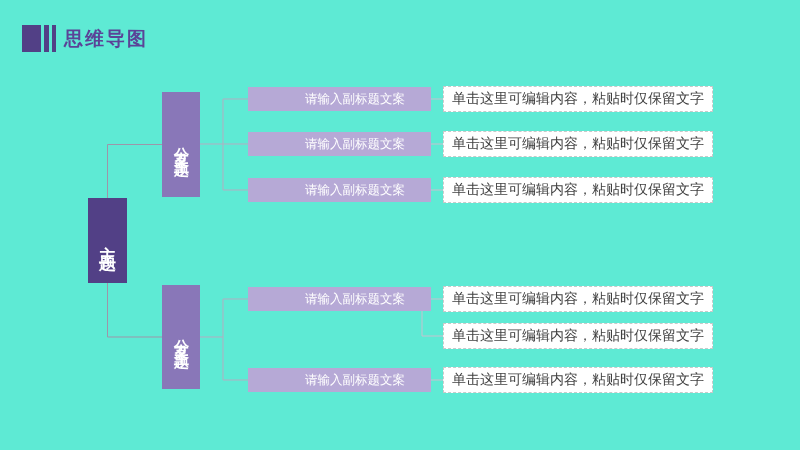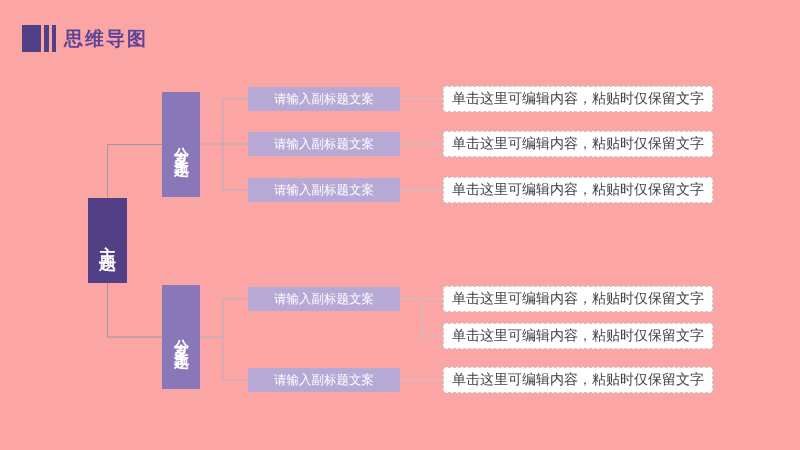--- a/index.html
+++ b/index.html
@@ -2,21 +2,21 @@
 <html><head>
 <meta charset="utf-8">
 <style>
   html, body { margin: 0; padding: 0; }
   body {
     width: 800px; height: 450px;
     background: #ffffff;
     font-family: "Liberation Sans", "DejaVu Sans", sans-serif;
     overflow: hidden;
   }
-  .slide { position: relative; width: 800px; height: 450px; background: #fca5a5; }
+  .slide { position: relative; width: 800px; height: 450px; background: #5eead4; }
 
   
   .header { position: absolute; left: 22px; top: 25px; display: flex; align-items: center; }
   .logo { display: flex; align-items: stretch; height: 27px; }
   .logo .block { width: 19px; background: #524086; }
   .logo .bar1 { width: 5px; background: #524086; margin-left: 3px; }
   .logo .bar2 { width: 4px; background: #524086; margin-left: 3px; }
   .page-title {
     margin-left: 8px;
     font-size: 19px; font-weight: bold; color: #5b4397;
@@ -45,20 +45,21 @@
     background: #8977b8; font-size: 15px; letter-spacing: 5px;
   }
   .branch-1 { top: 92px;  height: 105px; }
   .branch-2 { top: 285px; height: 104px; }
 
   .subtitle-bar {
     position: absolute; left: 248px; width: 152px; height: 24px;
     background: #b6a9d6; color: #ffffff; font-size: 12.5px;
     display: flex; align-items: center; justify-content: center;
     white-space: nowrap;
+    padding-left: 31px;
   }
   .bar-1 { top: 87px; }
   .bar-2 { top: 132px; }
   .bar-3 { top: 178px; }
   .bar-4 { top: 287px; }
   .bar-5 { top: 368px; }
 
   .note-box {
     position: absolute; left: 443px; width: 270px; height: 26px;
     background: #ffffff; border: 1px dashed #c9c9c9; box-sizing: border-box;

